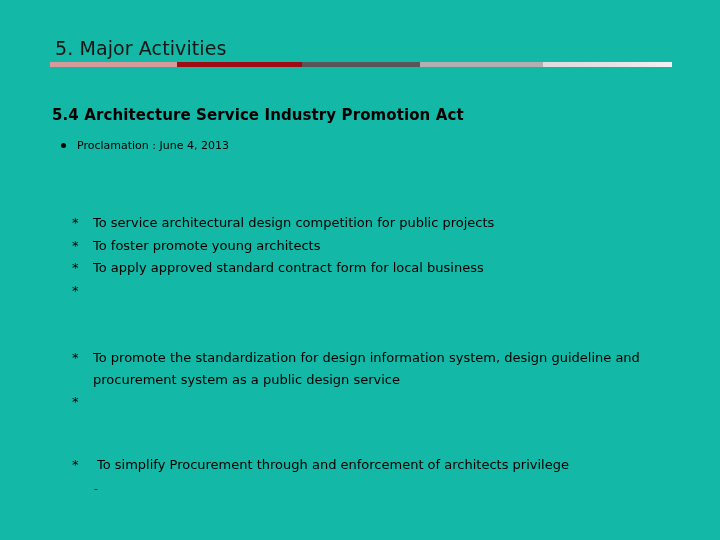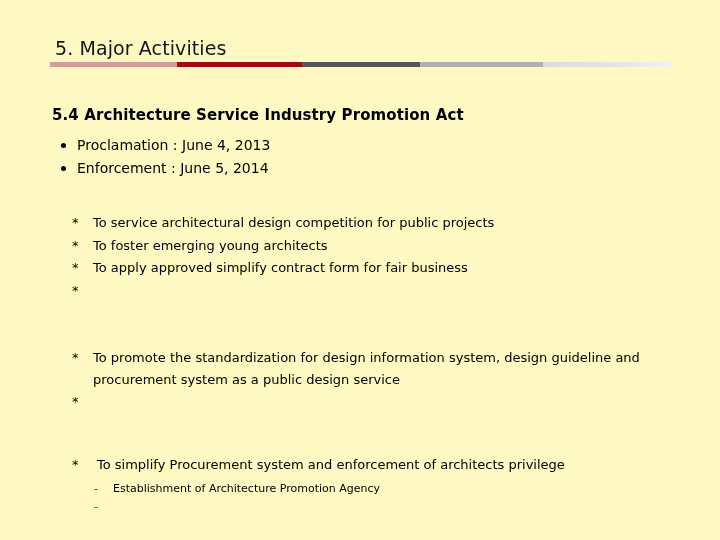--- a/index.html
+++ b/index.html
@@ -14,21 +14,21 @@
     color: #000000;
     overflow: hidden;
     position: relative;
   }
 
   .slide {
     position: absolute;
     inset: 0;
     width: 720px;
     height: 540px;
-    background: #fef9c3;
+    background: #14b8a6;
   }
 
   
   .slide-title {
     position: absolute;
     left: 55px;
     top: 36px;
     font-size: 19px;
     font-weight: 400;
     letter-spacing: 0.1px;
@@ -79,21 +79,21 @@
   
   .lvl1-list {
     position: absolute;
     left: 58px;
     top: 134px;
     width: 600px;
   }
   .lvl1-item {
     position: relative;
     padding-left: 19px;
-    font-size: 14px;
+    font-size: 11px;
     line-height: 23px;
     color: #000000;
     white-space: nowrap;
   }
   .lvl1-item .dot {
     position: absolute;
     left: 3px;
     top: 9px;
     width: 5px;
     height: 5px;
@@ -172,65 +172,60 @@
 
   <div class="body-area">
 
     <div class="section-heading">5.4 Architecture Service Industry Promotion Act</div>
 
     <div class="lvl1-list">
       <div class="lvl1-item">
         <span class="dot"></span>
         <span>Proclamation : June 4, 2013</span>
       </div>
-      <div class="lvl1-item">
-        <span class="dot"></span>
-        <span>Enforcement : June 5, 2014</span>
-      </div>
     </div>
 
     <div class="lvl2-group group-a">
       <div class="lvl2-item">
         <span class="ast">*</span>
         <span>To service architectural design competition for public projects</span>
       </div>
       <div class="lvl2-item">
         <span class="ast">*</span>
-        <span>To foster emerging young architects</span>
-      </div>
-      <div class="lvl2-item">
-        <span class="ast">*</span>
-        <span>To apply approved simplify contract form for fair business</span>
+        <span>To foster promote young architects</span>
+      </div>
+      <div class="lvl2-item">
+        <span class="ast">*</span>
+        <span>To apply approved standard contract form for local business</span>
       </div>
       <div class="lvl2-item">
         <span class="ast">*</span>
       </div>
     </div>
 
     <div class="lvl2-group group-b">
       <div class="lvl2-item">
         <span class="ast">*</span>
         <span>To promote the standardization for design information system, design guideline and procurement system as a public design service</span>
       </div>
       <div class="lvl2-item">
         <span class="ast">*</span>
       </div>
     </div>
 
     <div class="lvl2-group group-c">
       <div class="lvl2-item">
         <span class="ast">*</span>
-        <span>To simplify Procurement system and enforcement of architects privilege</span>
+        <span>To simplify Procurement through and enforcement of architects privilege</span>
       </div>
     </div>
 
     <div class="lvl3-list">
       <div class="lvl3-item">
         <span class="dash">-</span>
-        <span>Establishment of Architecture Promotion Agency</span>
       </div>
       <div class="lvl3-item">
         <span class="dash">-</span>
       </div>
     </div>
 
   </div>
 </div>
 
 </body></html>

